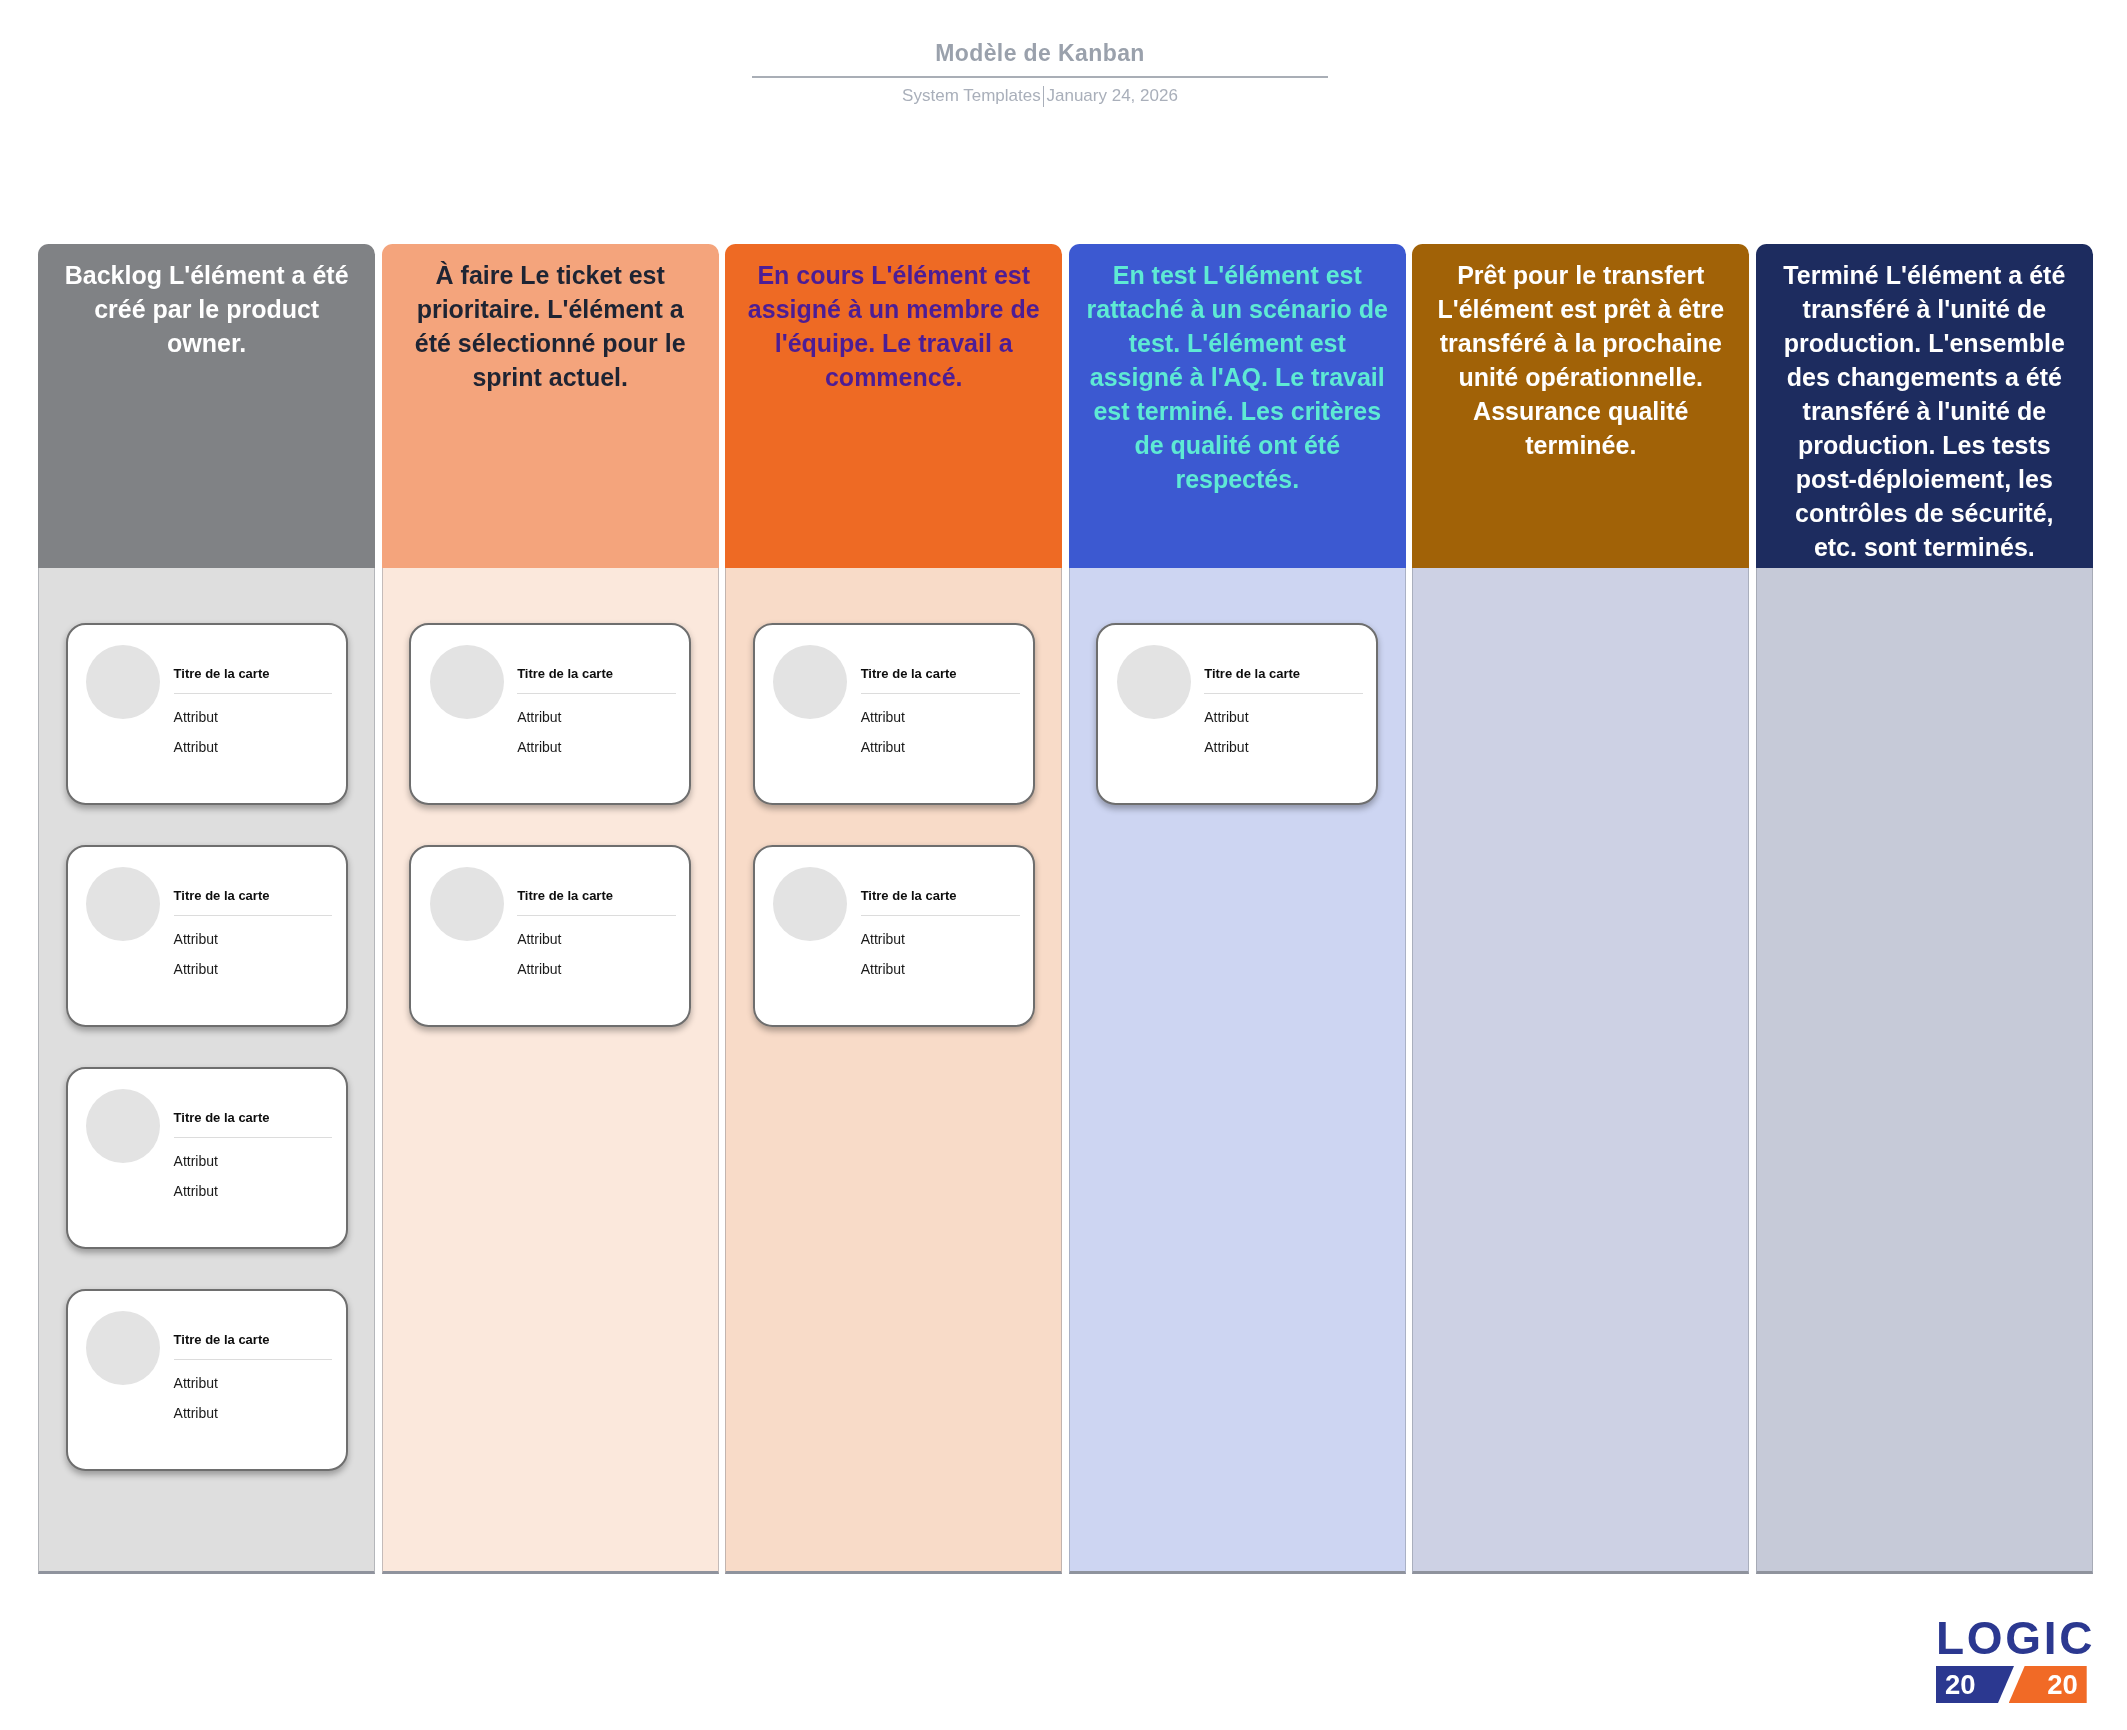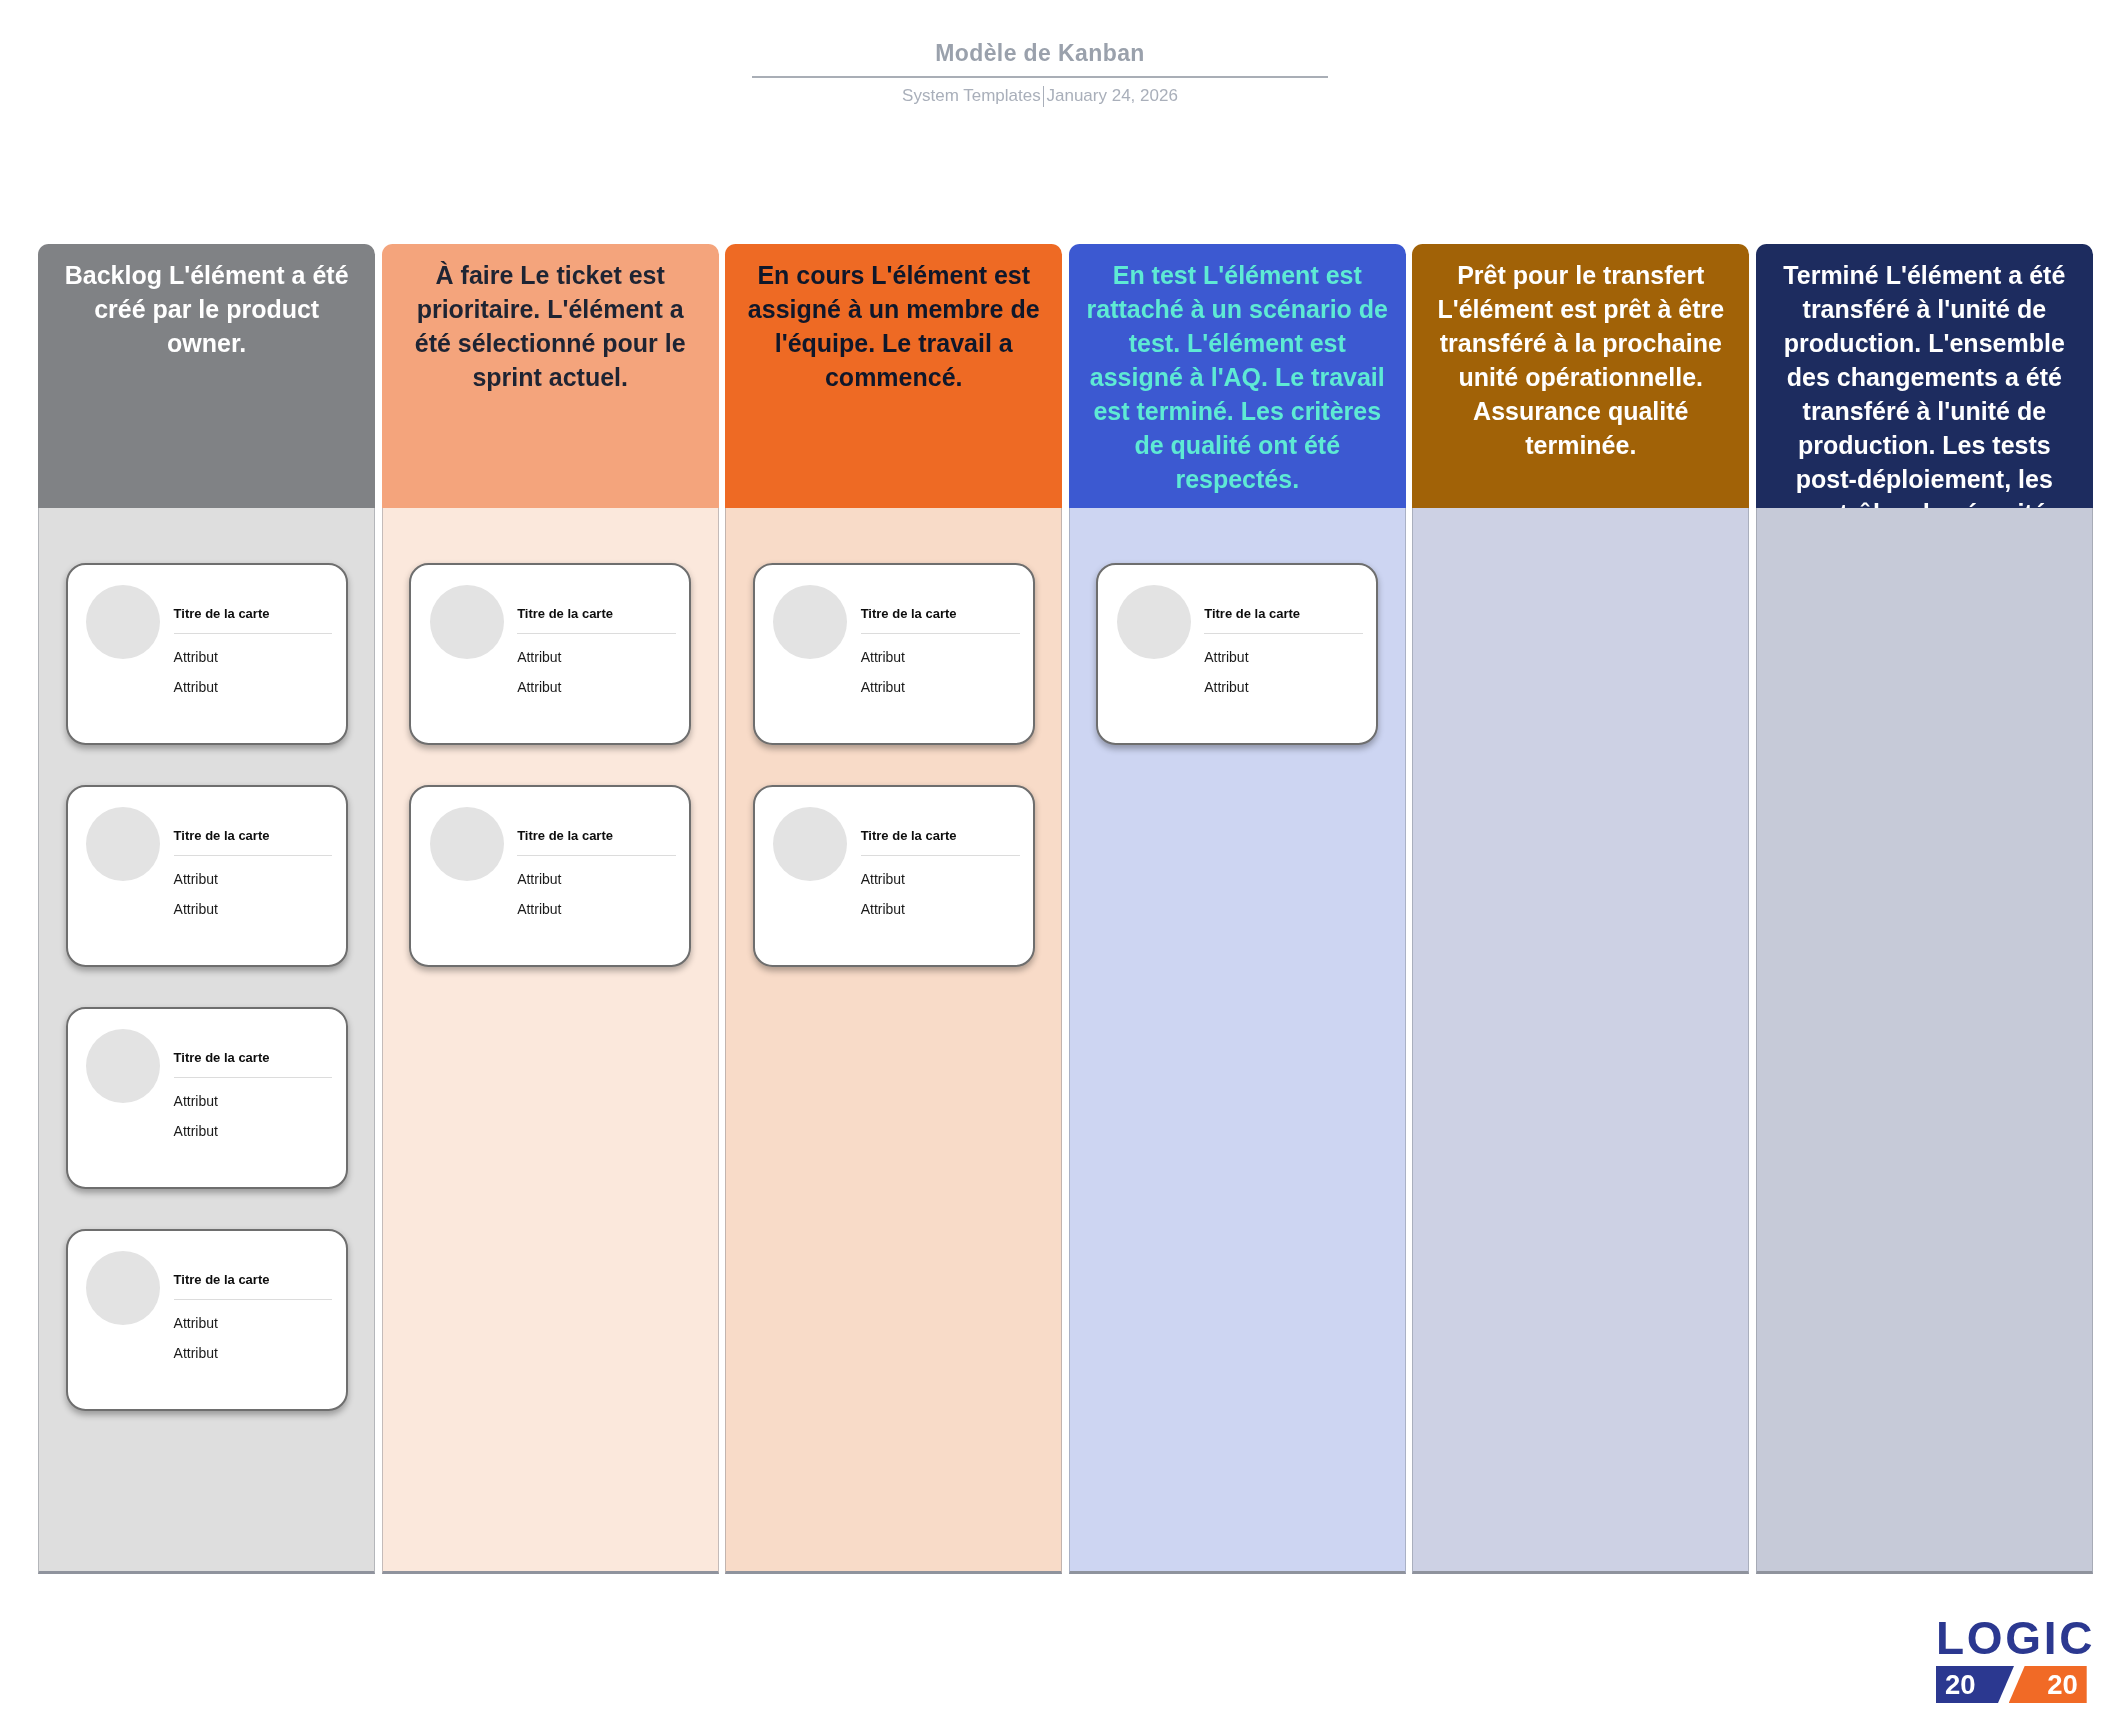--- a/index.html
+++ b/index.html
@@ -11,21 +11,21 @@
   .page-title { font-size:23px; font-weight:bold; color:#9AA1AC; letter-spacing:0.4px; }
   .title-rule { margin-top:8.9px; border:none; border-top:2.7px solid #A9AEB6; }
   .page-sub { margin-top:8px; display:flex; justify-content:center; align-items:center; gap:2px;
     font-size:17px; color:#A9AFBA; }
   .sub-divider { width:1.8px; height:21px; background:#A9AFBA; }
 
   
   .board { position:absolute; left:38px; top:244px; width:2055px; height:1330px;
     display:flex; gap:6.2px; }
   .column { flex:1 1 0; display:flex; flex-direction:column; min-width:0; }
-  .col-header { height:264px; flex:none; border-radius:10.6px 10.6px 0 0;
+  .col-header { height:324px; flex:none; border-radius:10.6px 10.6px 0 0;
     padding:14px 17.7px; text-align:center; font-weight:bold; font-size:25px; line-height:1.36; }
   .col-body { flex:1; padding:55px 26.6px 26.6px 26.6px; display:flex; flex-direction:column; gap:40px;
     border-left:0.9px solid rgba(128,132,142,0.45);
     border-right:0.9px solid rgba(128,132,142,0.45);
     border-bottom:3.5px solid #8F939D; }
 
   
   .card { flex:none; position:relative; height:182px; background:#ffffff;
     border:2.7px solid #6E6E6E; border-radius:19.5px;
     box-shadow:0 3.5px 6.2px rgba(0,0,0,0.30); }
@@ -121,21 +121,21 @@
           <div class="card-content">
             <div class="card-title">Titre de la carte</div>
             <hr class="card-divider">
             <div class="card-attr">Attribut</div>
             <div class="card-attr">Attribut</div>
           </div>
         </div>
       </div>
     </div>
     <div class="column">
-      <div class="col-header" style="background: rgb(238, 106, 36); color: #0f172a;">En cours L'élément est assigné à un membre de l'équipe. Le travail a commencé.</div>
+      <div class="col-header" style="background: rgb(238, 106, 36); color: #4c1d95;">En cours L'élément est assigné à un membre de l'équipe. Le travail a commencé.</div>
       <div class="col-body" style="background: rgb(248, 219, 200);">
         <div class="card">
           <div class="avatar"></div>
           <div class="card-content">
             <div class="card-title">Titre de la carte</div>
             <hr class="card-divider">
             <div class="card-attr">Attribut</div>
             <div class="card-attr">Attribut</div>
           </div>
         </div>

